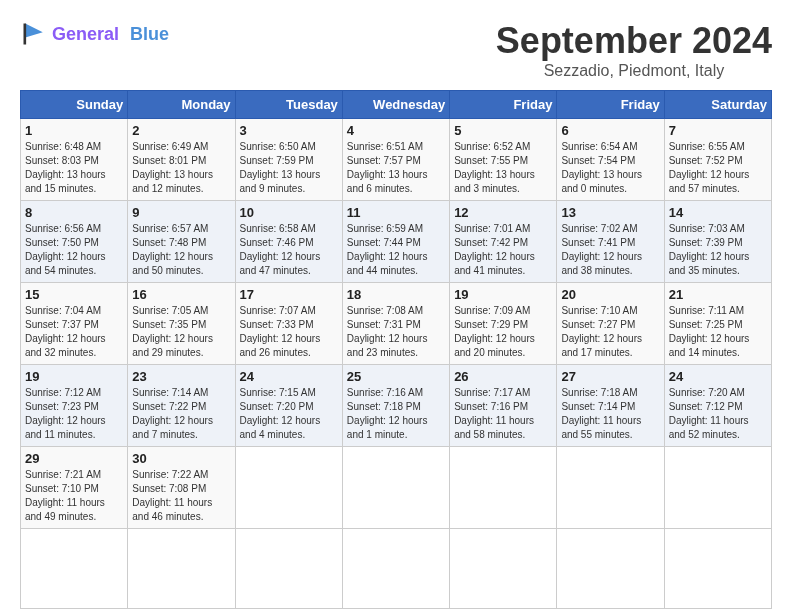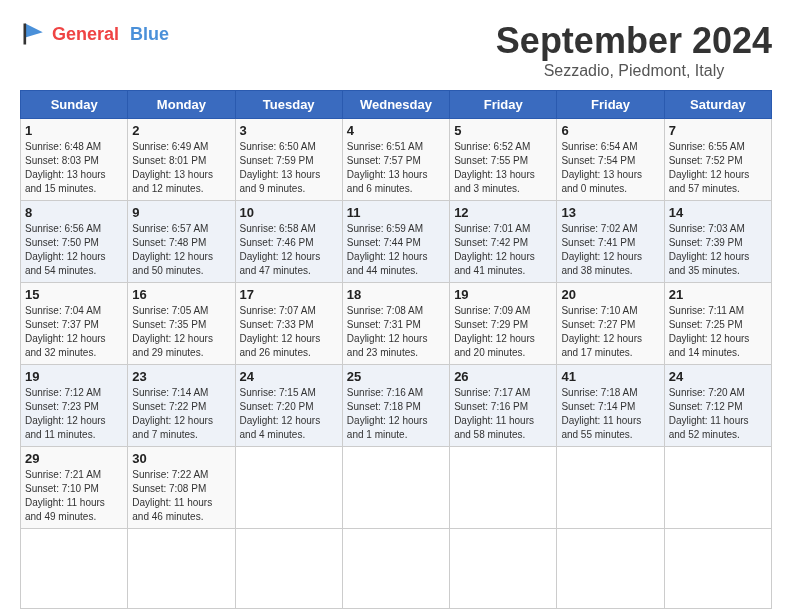--- a/index.html
+++ b/index.html
@@ -17,21 +17,21 @@
       margin-bottom: 10px;
     }
     .logo {
       display: flex;
       align-items: center;
       gap: 4px;
     }
     .logo-text-general {
       font-size: 18px;
       font-weight: bold;
-      color: #ef4444;
+      color: #8b5cf6;
     }
     .logo-text-blue {
       font-size: 18px;
       font-weight: bold;
       color: #4a90d9;
       padding-left: 11px;
     }
     .logo-icon {
       width: 28px;
       height: 28px;
@@ -52,21 +52,21 @@
       width: 100%;
       border-collapse: collapse;
       table-layout: fixed;
     }
     thead tr th {
       background-color: #3a6bbf;
       color: #fff;
       font-size: 13px;
       font-weight: bold;
       padding: 6px 4px;
-      text-align: center;
+      text-align: right;
       border: 1px solid #2a5aaf;
     }
     tbody tr td {
       vertical-align: top;
       padding: 4px 4px;
       font-size: 10.5px;
       color: #222;
       border: 1px solid #ccc;
       height: 80px;
     }
@@ -334,21 +334,21 @@
       </td>
         <td>
         <span class="day-num">26</span>
         <div class="cell-content">
           Sunrise: 7:17 AM<br>
           Sunset: 7:16 PM<br>
           Daylight: 11 hours and 58 minutes.
         </div>
       </td>
         <td>
-        <span class="day-num">41</span>
+        <span class="day-num">27</span>
         <div class="cell-content">
           Sunrise: 7:18 AM<br>
           Sunset: 7:14 PM<br>
           Daylight: 11 hours and 55 minutes.
         </div>
       </td>
         <td>
         <span class="day-num">24</span>
         <div class="cell-content">
           Sunrise: 7:20 AM<br>

